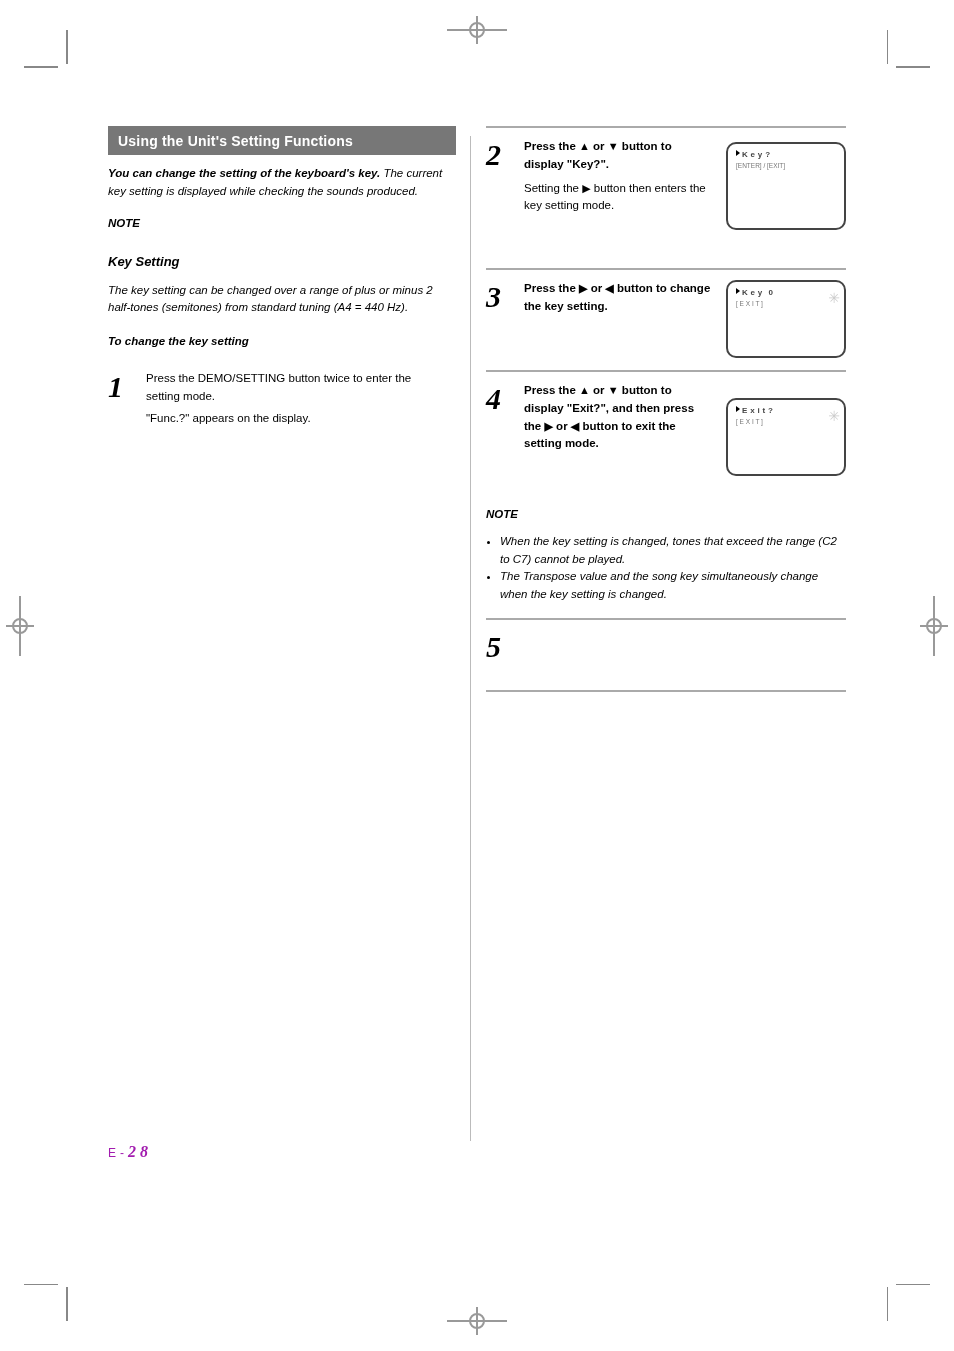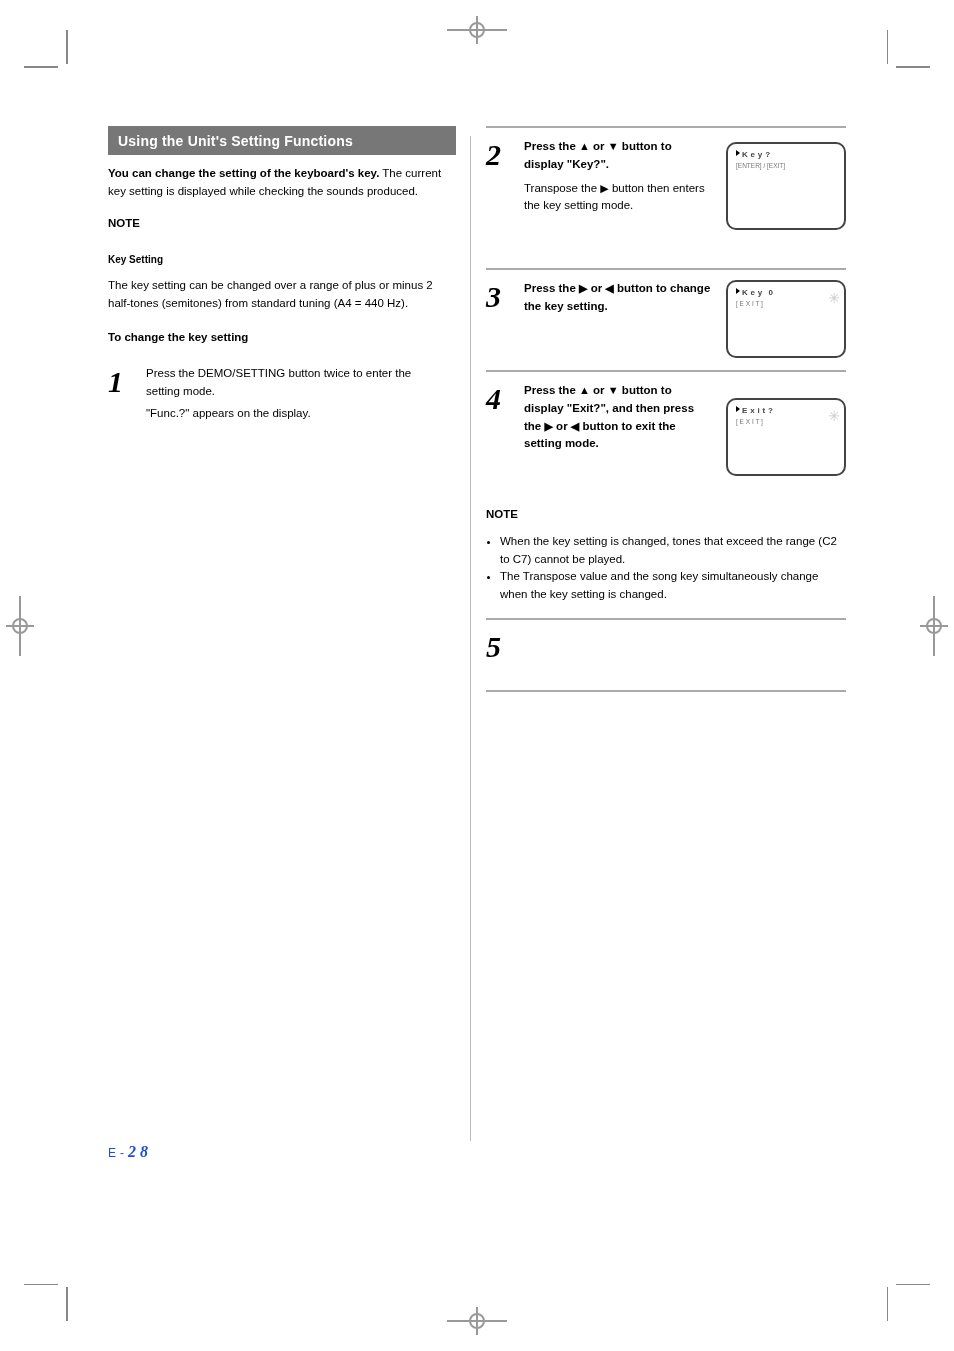--- a/index.html
+++ b/index.html
@@ -20,21 +20,21 @@
 
   
   .content { position: absolute; top: 126px; left: 108px; width: 738px; height: 1020px; }
   .leftcol { position: absolute; top: 0; left: 0; width: 348px; }
   .rightcol { position: absolute; top: 0; left: 378px; width: 360px; }
 
   .section-header {
     background: #777; color: #fff; padding: 7px 4px 6px 10px;
     font-size: 14px; font-weight: bold; letter-spacing: 0.2px;
   }
-  .body-text { font-size: 11.5px; line-height: 1.55; margin-top: 10px; }
+  .body-text { font-size: 11.5px; line-height: 1.55; margin-top: 10px; font-style: italic; }
   .body-text p { margin-bottom: 9px; }
   .bold { font-weight: bold; }
 
   .col-divider { position: absolute; top: 10px; left: 362px; width: 1px; height: 1005px; background: #bbb; }
 
   
   .step { position: relative; width: 360px; padding: 10px 0 14px 0; }
   .step-hr { height: 2px; background: #aaa; width: 100%; }
   .step-num { position: absolute; top: 10px; left: 0; font-family: Georgia, "Times New Roman", serif; font-size: 30px; font-style: italic; font-weight: bold; }
   .step-body { margin-left: 38px; width: 190px; font-size: 11.5px; line-height: 1.55; }
@@ -47,21 +47,21 @@
   }
   .lcd .menu-line { white-space: nowrap; }
   .lcd .caret { display: inline-block; width: 0; height: 0; border-top: 3px solid transparent; border-bottom: 3px solid transparent; border-left: 4px solid #000; margin-right: 2px; vertical-align: 1px; }
   .lcd .blink-star { position: absolute; right: 6px; top: 8px; color: #ccc; font-size: 14px; letter-spacing: -2px; }
   .lcd .big { font-size: 8px; font-weight: bold; color: #444; letter-spacing: 0.3px; margin-top: 1px; }
   .lcd .hint { font-size: 6.5px; color: #777; margin-top: 2px; }
 
   
   .tri { font-size: 11px; }
 
-  .pagenum { position: absolute; left: 108px; bottom: 190px; font-size: 12px; letter-spacing: 4px; color: #1d4ed8; }
+  .pagenum { position: absolute; left: 108px; bottom: 190px; font-size: 12px; letter-spacing: 4px; color: #a21caf; }
   .pagenum .n { font-weight: bold; font-family: Georgia, serif; font-style: italic; font-size: 16px; }
 </style>
 </head>
 <body>
 
 <div class="page">
 
   <div class="mark crop-v" style="top:30px;left:66px"></div>
   <div class="mark crop-h" style="top:66px;left:24px"></div>
   <div class="mark crop-v" style="top:30px;right:66px"></div>
@@ -104,21 +104,21 @@
 
       <div class="body-text">
         <p><span class="bold">You can change the setting of the keyboard's key.</span><span> The current key setting is displayed while checking the sounds produced.</span></p>
       </div>
 
       <div class="body-text" style="margin-top:14px">
         <p class="bold">NOTE</p>
       </div>
 
       <div class="body-text" style="margin-top:20px">
-        <p class="bold" style="font-size:10px">Key Setting</p>
+        <p class="bold" style="font-size:13px">Key Setting</p>
         <p>The key setting can be changed over a range of plus or minus 2 half-tones (semitones) from standard tuning (A4 = 440 Hz).</p>
       </div>
 
       <div class="body-text" style="margin-top:16px">
         <p class="bold">To change the key setting</p>
       </div>
 
       <div class="step" style="margin-top:6px">
         <div class="step-num">1</div>
         <div class="step-body" style="width:300px">
@@ -132,21 +132,21 @@
 
       <div class="step-hr"></div>
 
       <div class="step" style="height:140px">
         <div class="step-num">2</div>
         <div class="step-body">
           <p>
             <span class="lead">Press the </span><span class="lead tri">▲</span><span class="lead"> or </span><span class="lead tri">▼</span><span class="lead"> button to display "Key?".</span>
           </p>
           <p style="margin-top:6px">
-            <span>Transpose the </span><span class="tri">▶</span><span> button then enters the key setting mode.</span>
+            <span>Setting the </span><span class="tri">▶</span><span> button then enters the key setting mode.</span>
           </p>
         </div>
         <div class="lcd" style="top:14px;height:88px">
           <div class="menu-line"><span class="caret"></span><span class="big">K e y ?</span></div>
           <div class="hint">[ENTER]  /  [EXIT]</div>
         </div>
       </div>
 
       <div class="step-hr"></div>
 

